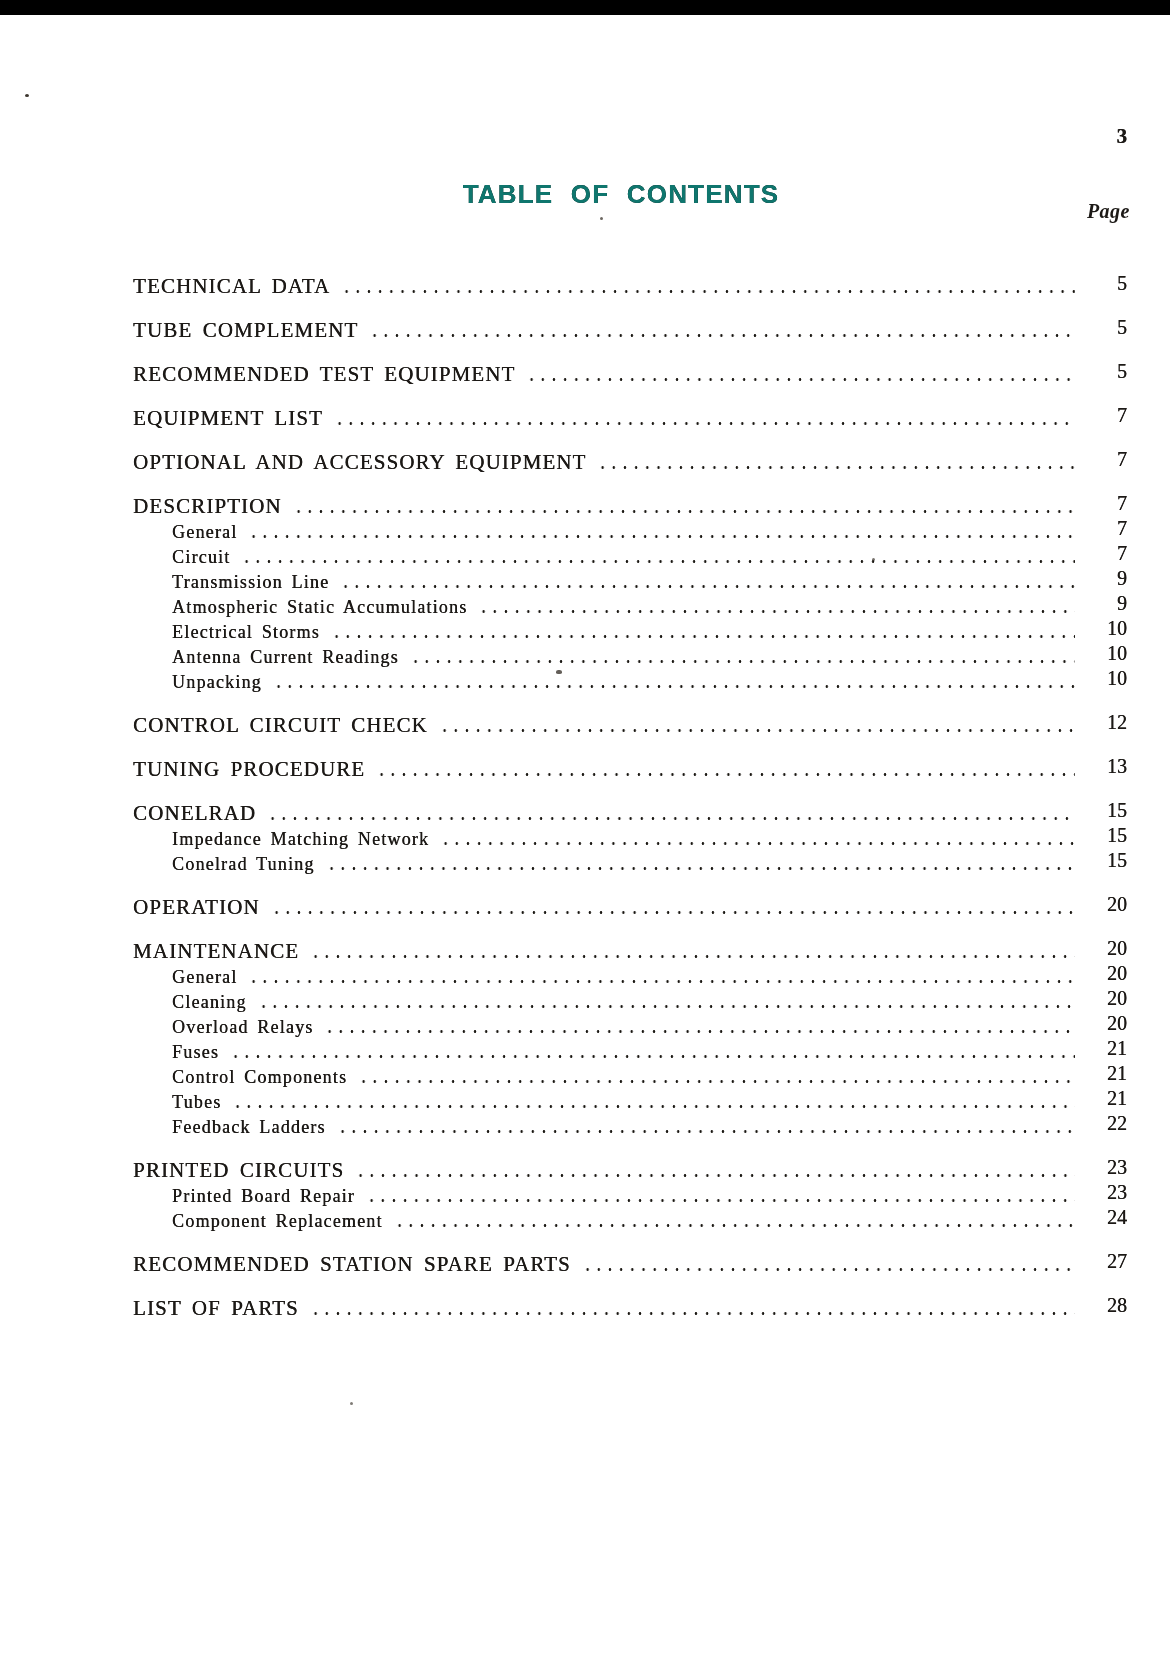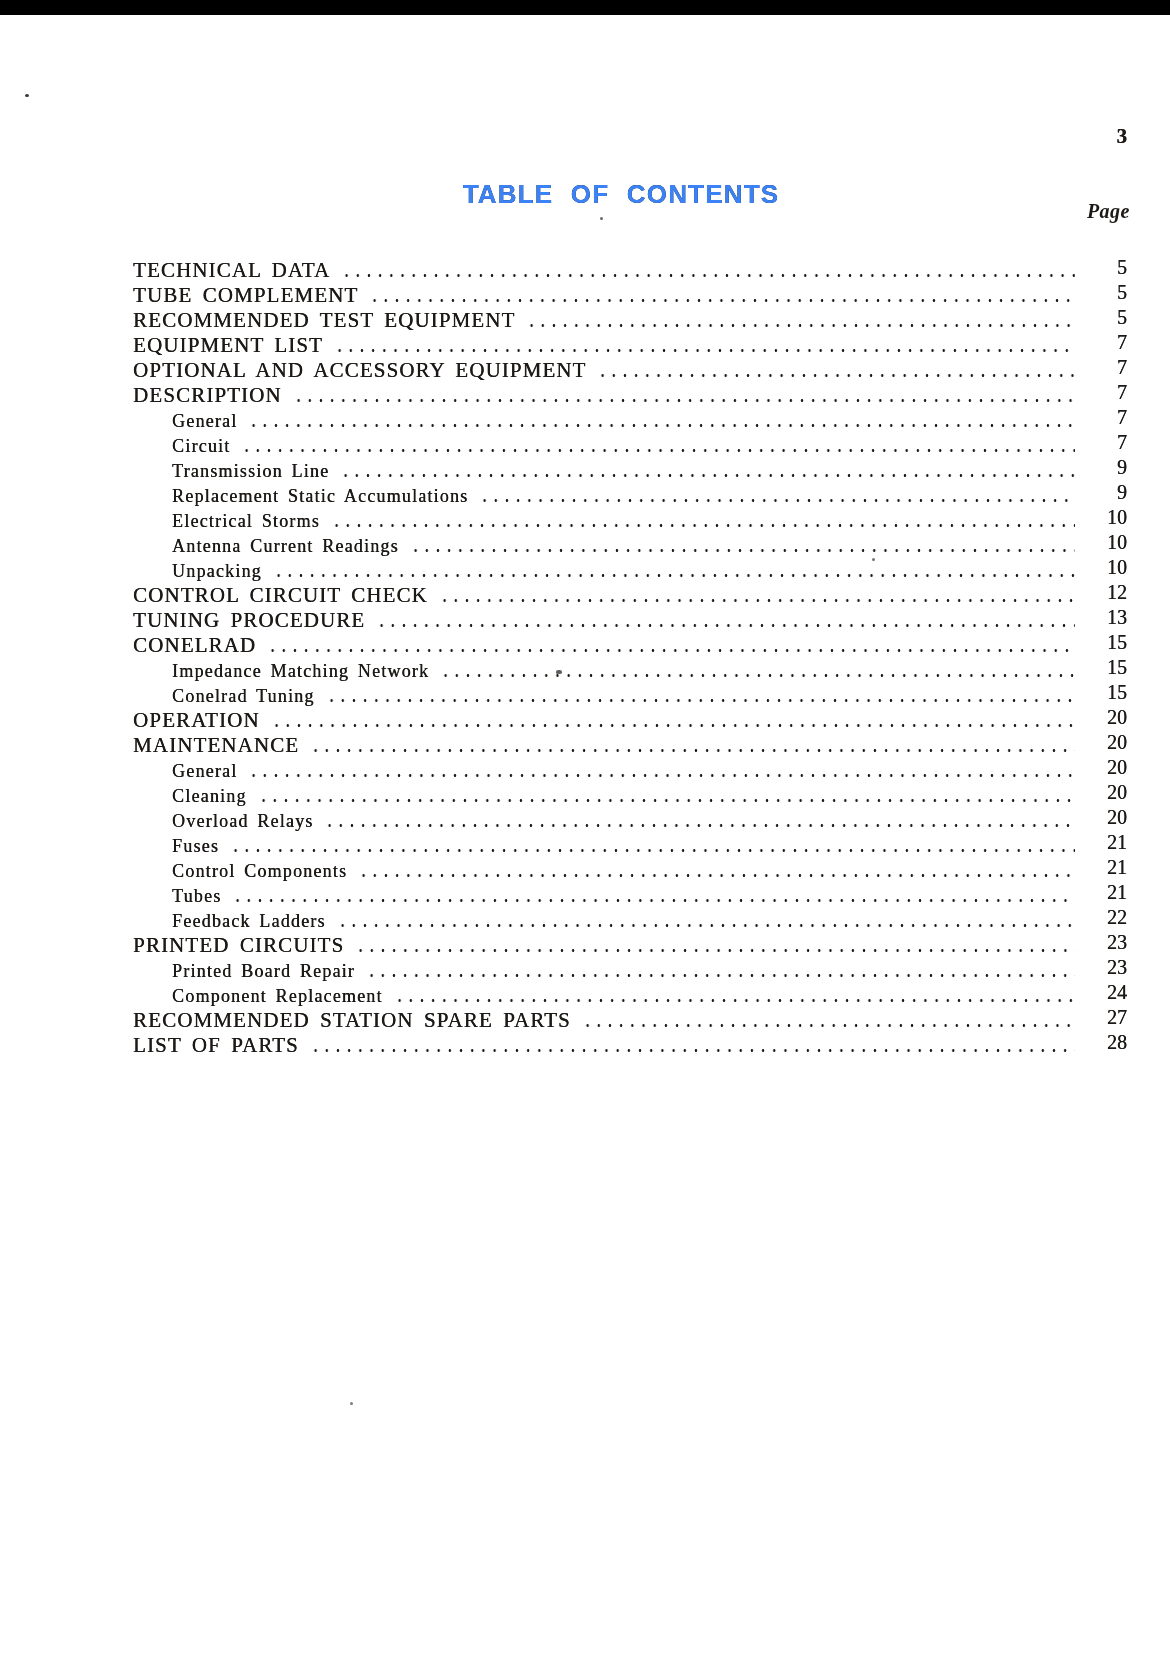--- a/index.html
+++ b/index.html
@@ -25,44 +25,44 @@
     text-shadow: 0.3px 0 currentColor;
   }
 
   .doc-title {
     position: absolute; top: 179px; left: 0; width: 1170px;
     box-sizing: border-box; padding-left: 72px;
     text-align: center;
     font-family: "Liberation Sans", sans-serif;
     font-weight: 700; font-size: 26px;
     letter-spacing: 1.2px; word-spacing: 9px;
-    color: #3b82f6;
+    color: #0f766e;
     text-shadow: 0 0 0.6px #000;
   }
 
   .page-col-label {
     position: absolute; top: 200px; right: 40px;
     font-size: 20px; font-style: italic; font-weight: 700;
     letter-spacing: 0.5px;
   }
 
   .toc {
     position: absolute; left: 133px; top: 258px; width: 994px;
   }
   .toc-row {
     display: flex; align-items: baseline;
     height: 25px; line-height: 25px;
     white-space: nowrap;
   }
   .toc-row.main {
-    margin-top: 0;
+    margin-top: 19px;
     font-size: 21px;
     letter-spacing: 1.1px; word-spacing: 4px;
   }
-  .toc-row.main:first-child { margin-top: 0; }
+  .toc-row.main:first-child { margin-top: 16px; }
   .toc-row.sub {
     padding-left: 39px;
     font-size: 18px;
     letter-spacing: 1.2px; word-spacing: 3px;
   }
   .toc-label {
     flex: none;
     text-shadow: 0.35px 0 currentColor;
   }
   .leader {
@@ -141,21 +141,21 @@
     <span class="toc-label">Circuit</span>
     <span class="leader"></span>
     <span class="toc-page">7</span>
   </div>
     <div class="toc-row sub">
     <span class="toc-label">Transmission Line</span>
     <span class="leader"></span>
     <span class="toc-page">9</span>
   </div>
     <div class="toc-row sub">
-    <span class="toc-label">Replacement Static Accumulations</span>
+    <span class="toc-label">Atmospheric Static Accumulations</span>
     <span class="leader"></span>
     <span class="toc-page">9</span>
   </div>
     <div class="toc-row sub">
     <span class="toc-label">Electrical Storms</span>
     <span class="leader"></span>
     <span class="toc-page">10</span>
   </div>
     <div class="toc-row sub">
     <span class="toc-label">Antenna Current Readings</span>

